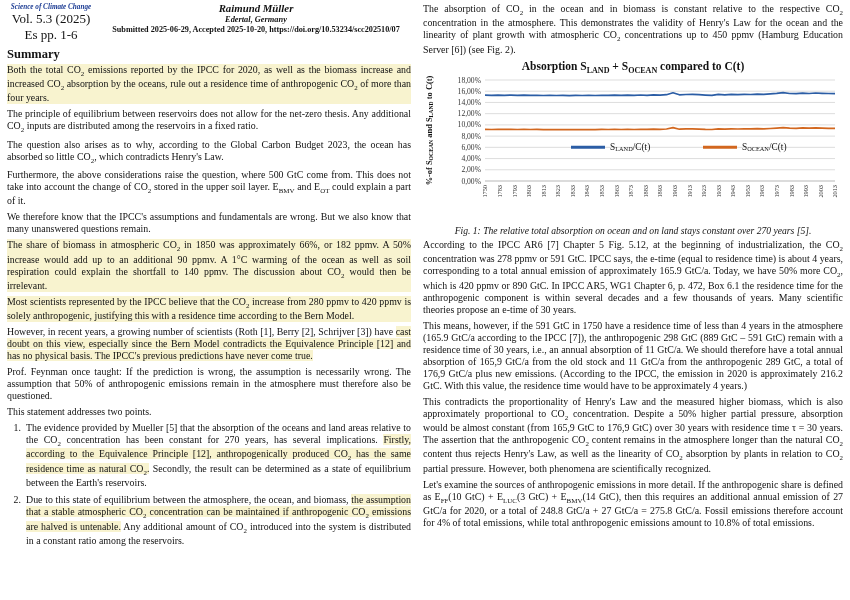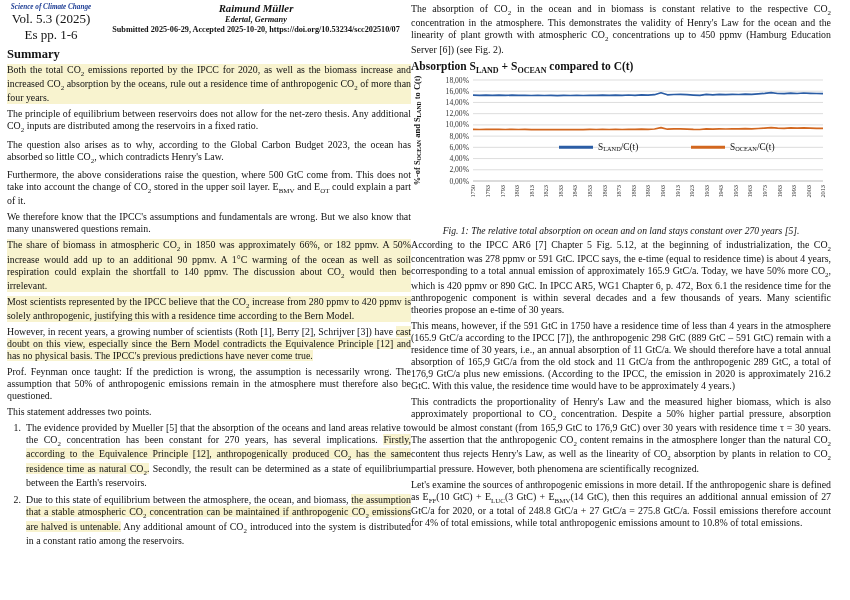--- a/index.html
+++ b/index.html
@@ -1,17 +1,17 @@
 <!DOCTYPE html>
 <html><head>
 <meta charset="utf-8">
 <style>
   html,body{margin:0;padding:0;background:#ffffff;}
   body{width:850px;height:600px;overflow:hidden;font-family:"Liberation Serif",serif;color:#121212;}
-  .page{display:grid;grid-template-columns:404px 420px;column-gap:0;padding:3px 7px 0 7px;box-sizing:border-box;}
+  .page{display:grid;grid-template-columns:404px 420px;column-gap:12px;padding:3px 7px 0 7px;box-sizing:border-box;}
   .col{height:596px;overflow:hidden;}
   p.para{margin:0 0 4px 0;font-size:9.9px;line-height:1.21;text-align:justify;}
   .hl{background:#f8f3cf;}
   h2.sect{font-size:12.5px;font-weight:bold;margin:1px 0 2px 0;}
   
   .hdr{display:flex;gap:6px;margin-bottom:3px;}
   .logo-block{width:88px;flex:0 0 88px;text-align:center;}
   .journal-name{font-size:7.2px;font-style:italic;font-weight:bold;color:#1a3a92;white-space:nowrap;}
   .scc-box{width:72px;height:45px;margin:1px auto 2px auto;background:linear-gradient(#2f62b5,#173f8e);border:2px solid #6c8cc9;border-radius:7px;display:flex;align-items:center;justify-content:center;box-shadow:0 0 0 1px #1a3a92;}
   .scc-text{color:#ffffff;font-weight:bold;font-size:25px;letter-spacing:-1px;font-family:"Liberation Sans",sans-serif;line-height:1;}
@@ -21,21 +21,21 @@
   .title-block h1{font-size:15.2px;font-weight:bold;margin:0 0 1px 0;line-height:1.12;}
   .author{font-size:10.8px;font-weight:bold;font-style:italic;line-height:1.1;}
   .affil{font-size:8.4px;font-weight:bold;font-style:italic;line-height:1.2;}
   .submitted{font-size:8.2px;font-weight:bold;line-height:1.25;}
   
   .li{display:flex;gap:5px;margin:0 0 5px 0;font-size:9.9px;line-height:1.21;}
   .li-num{flex:0 0 14px;text-align:right;}
   .li-body{flex:1;text-align:justify;}
   
   figure{margin:0 0 3px 0;}
-  .chart-title{text-align:left;font-weight:bold;font-size:11.5px;margin:1px 0 0 0;}
+  .chart-title{text-align:center;font-weight:bold;font-size:11.5px;margin:1px 0 0 0;}
   .fig-caption{font-style:italic;font-size:9.6px;text-align:center;margin:0 0 3px 0;}
   #chart svg{display:block;}
   sub{font-size:70%;}
 </style>
 </head>
 <body>
 
 <div class="page">
 
   <div class="col">

